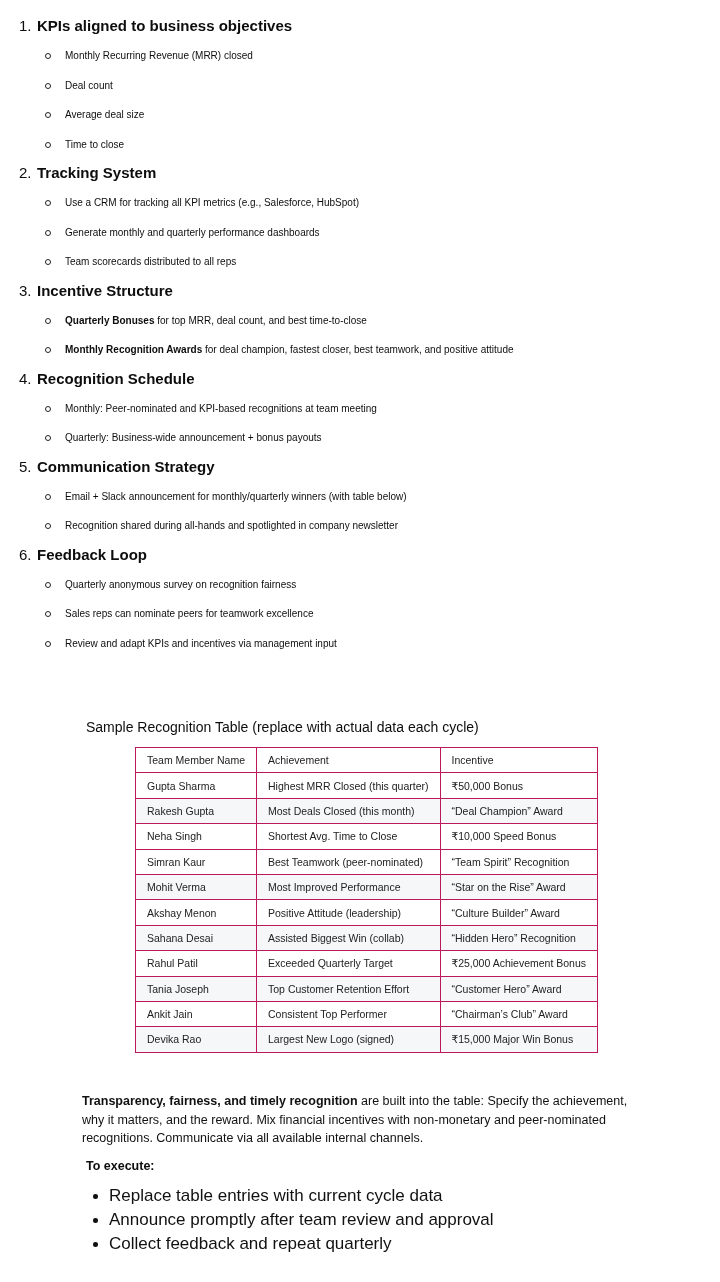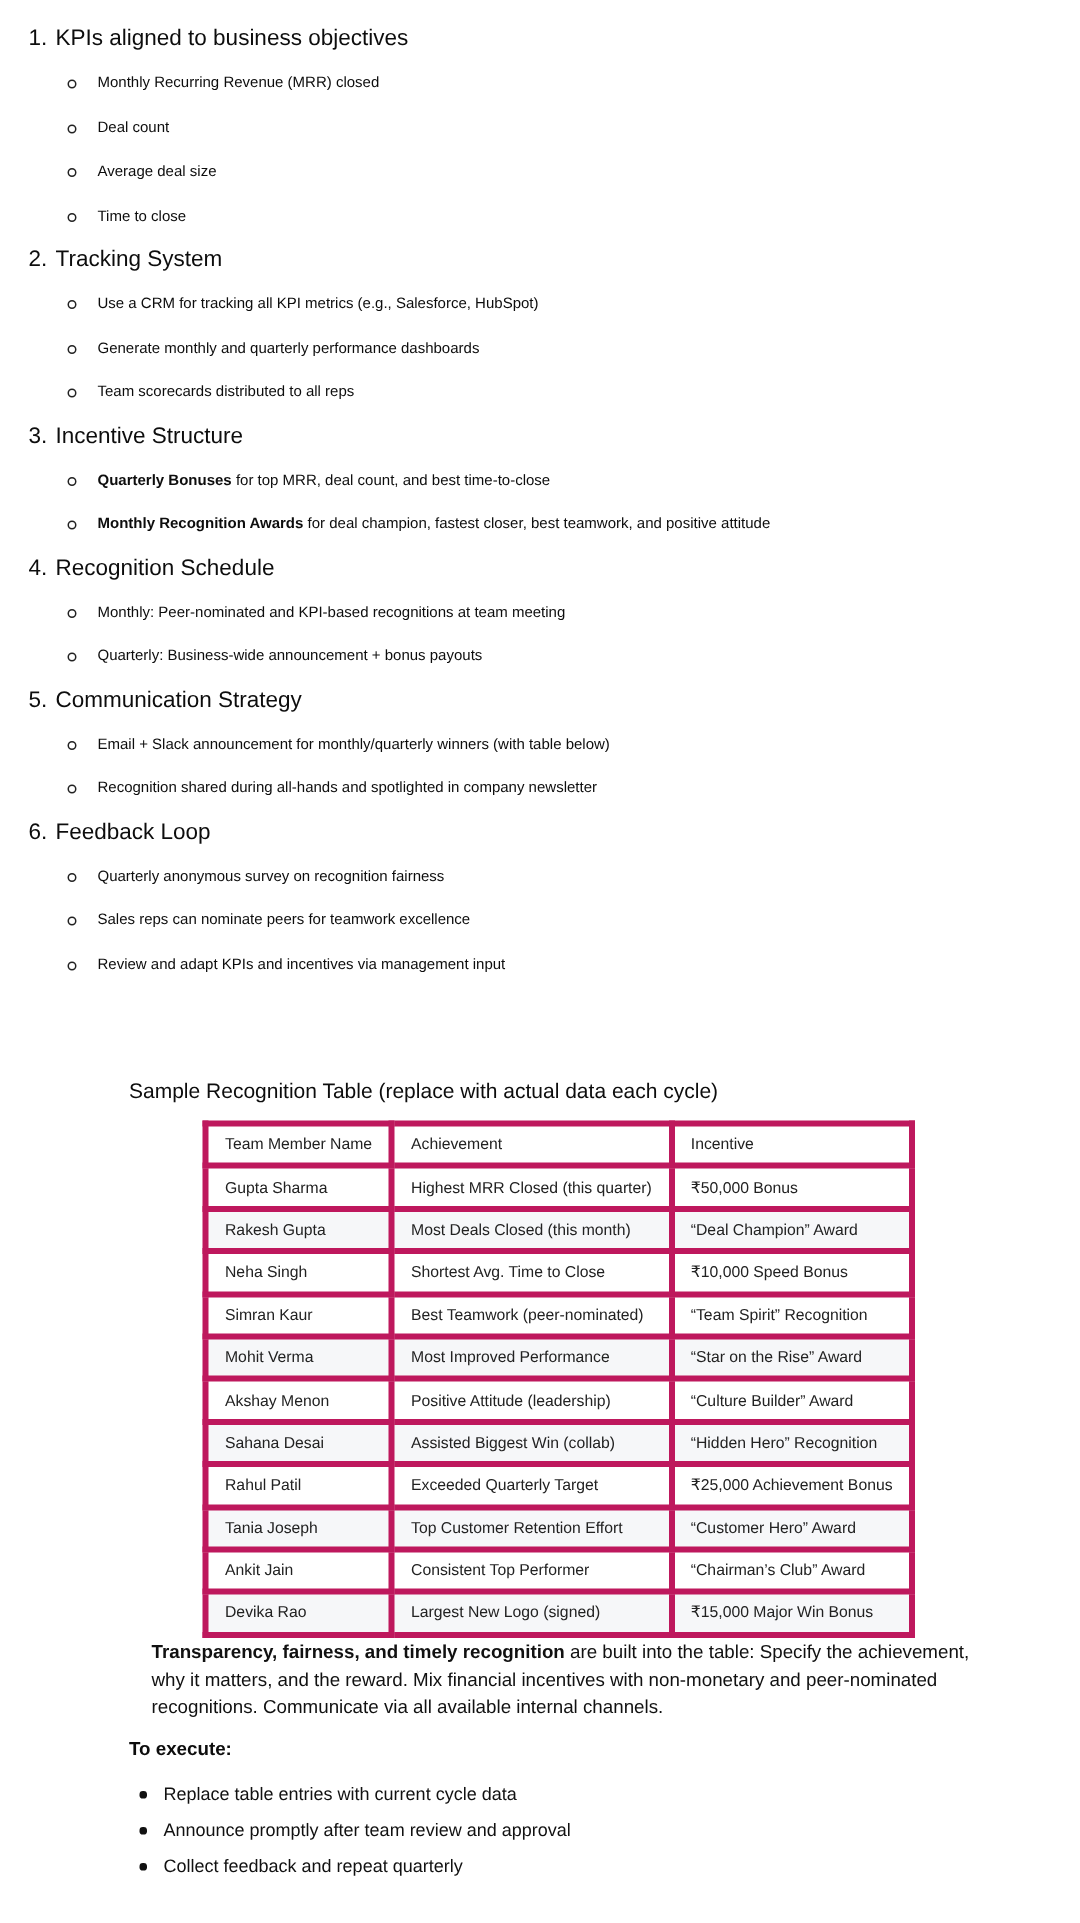--- a/index.html
+++ b/index.html
@@ -7,21 +7,21 @@
     width: 720px; height: 1282px; overflow: hidden; position: relative;
     font-family: "Liberation Sans", "DejaVu Sans", sans-serif;
     color: #0d0d0d;
   }
   ol.main {
     position: absolute; left: 0; top: 12px; margin: 0; padding: 0 0 0 37px;
     width: 650px; list-style: none; counter-reset: sec;
   }
   ol.main > li { position: relative; counter-increment: sec; }
   ol.main > li > .sec-title {
-    display: block; font-size: 15px; font-weight: normal; line-height: 22px;
+    display: block; font-size: 15px; font-weight: bold; line-height: 22px;
     padding: 3px 0 4px 0;
   }
   ol.main > li > .sec-num {
     position: absolute; left: -18px; top: 3px; font-size: 15px; line-height: 22px;
   }
   ul.sub { margin: 0; padding: 0 0 0 28px; list-style: none; }
   ul.sub > li {
     position: relative; font-size: 10px; line-height: 22px; padding: 4px 0 3.5px 0;
   }
   ul.sub > li .bullet {
@@ -31,41 +31,41 @@
   ul.sub > li b { font-weight: bold; }
 
   .table-title {
     position: absolute; left: 86px; top: 719px; font-size: 14px; font-weight: normal;
   }
   table.rec {
     position: absolute; left: 135px; top: 747px; border-collapse: collapse;
     font-size: 10.5px; color: #222;
   }
   table.rec th, table.rec td {
-    border: 4px solid #be185d; height: 24.4px; padding: 0 11px; text-align: left;
+    border: 1px solid #be185d; height: 24.4px; padding: 0 11px; text-align: left;
     white-space: nowrap;
   }
   table.rec th { font-weight: normal; text-align: left; }
   table.rec th:first-child { text-align: left; }
   table.rec tr.alt td { background: #f6f7f9; }
   table.rec col.c1 { width: 115px; }
   table.rec col.c2 { width: 178px; }
   table.rec col.c3 { width: 154px; }
 
   .summary {
-    position: absolute; left: 101px; top: 1092px; width: 560px; font-size: 12.5px;
+    position: absolute; left: 82px; top: 1092px; width: 560px; font-size: 12.5px;
     line-height: 18.5px; color: #111;
   }
   .summary b { font-weight: bold; }
   .exec-title {
     position: absolute; left: 86px; top: 1159px; font-size: 12.5px; font-weight: bold;
   }
   ul.exec {
     position: absolute; left: 86px; top: 1187px; margin: 0; padding: 0 0 0 23px;
-    list-style: none; font-size: 12px; color: #111;
+    list-style: none; font-size: 17px; color: #111;
   }
   ul.exec li { position: relative; line-height: 18px; padding-bottom: 6.2px; }
   ul.exec li .dot {
     position: absolute; left: -16px; top: 7px; width: 4.5px; height: 4.5px;
     background: #111; border-radius: 50%;
   }
 </style>
 </head>
 <body>
 

